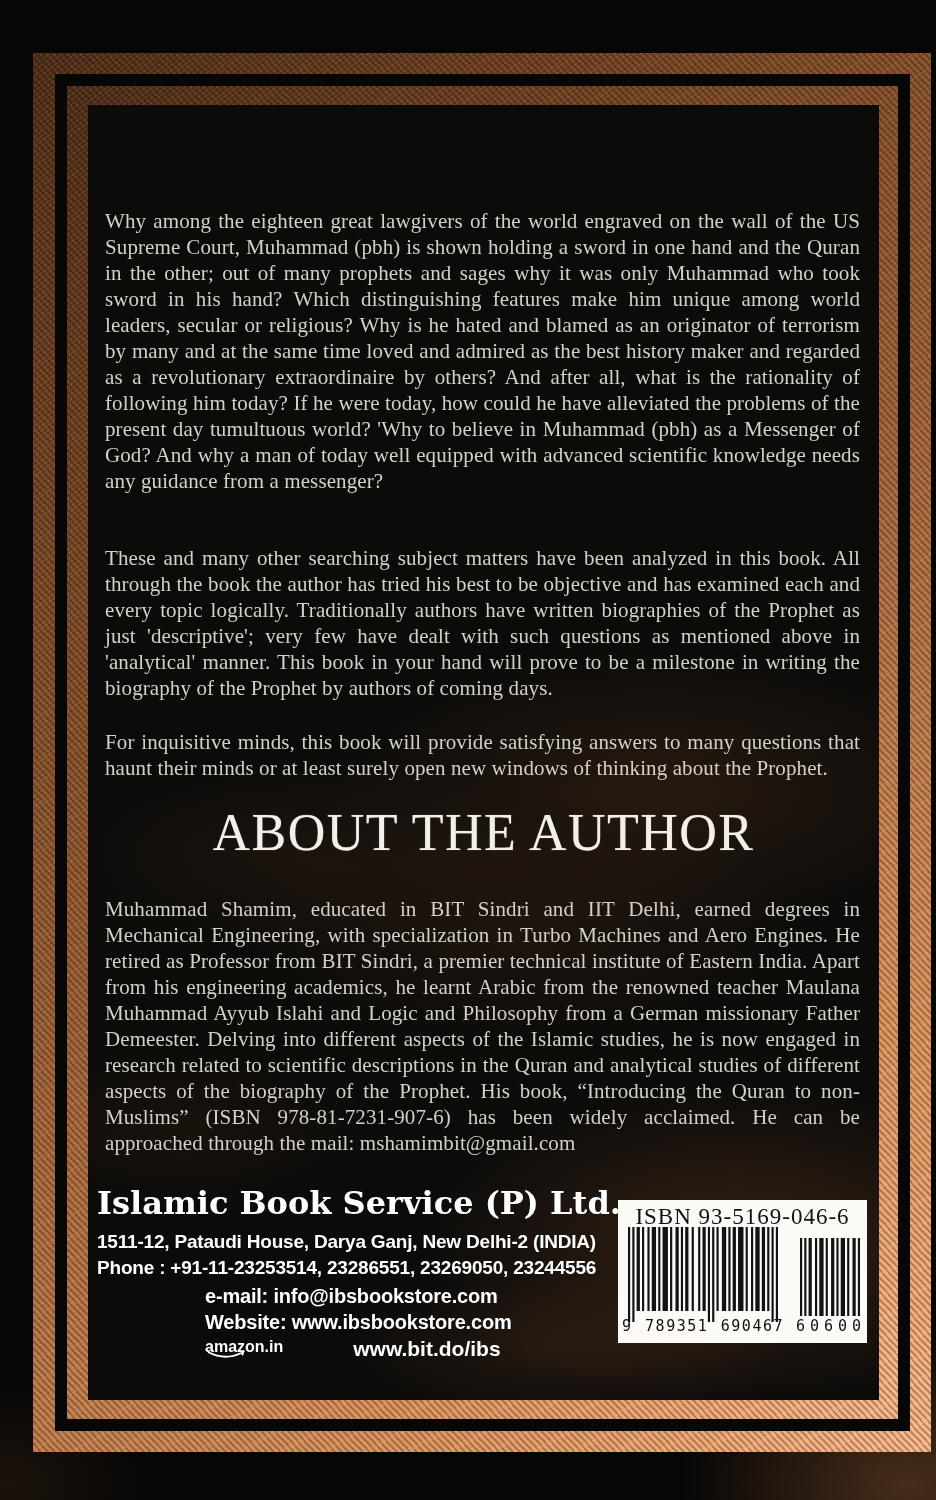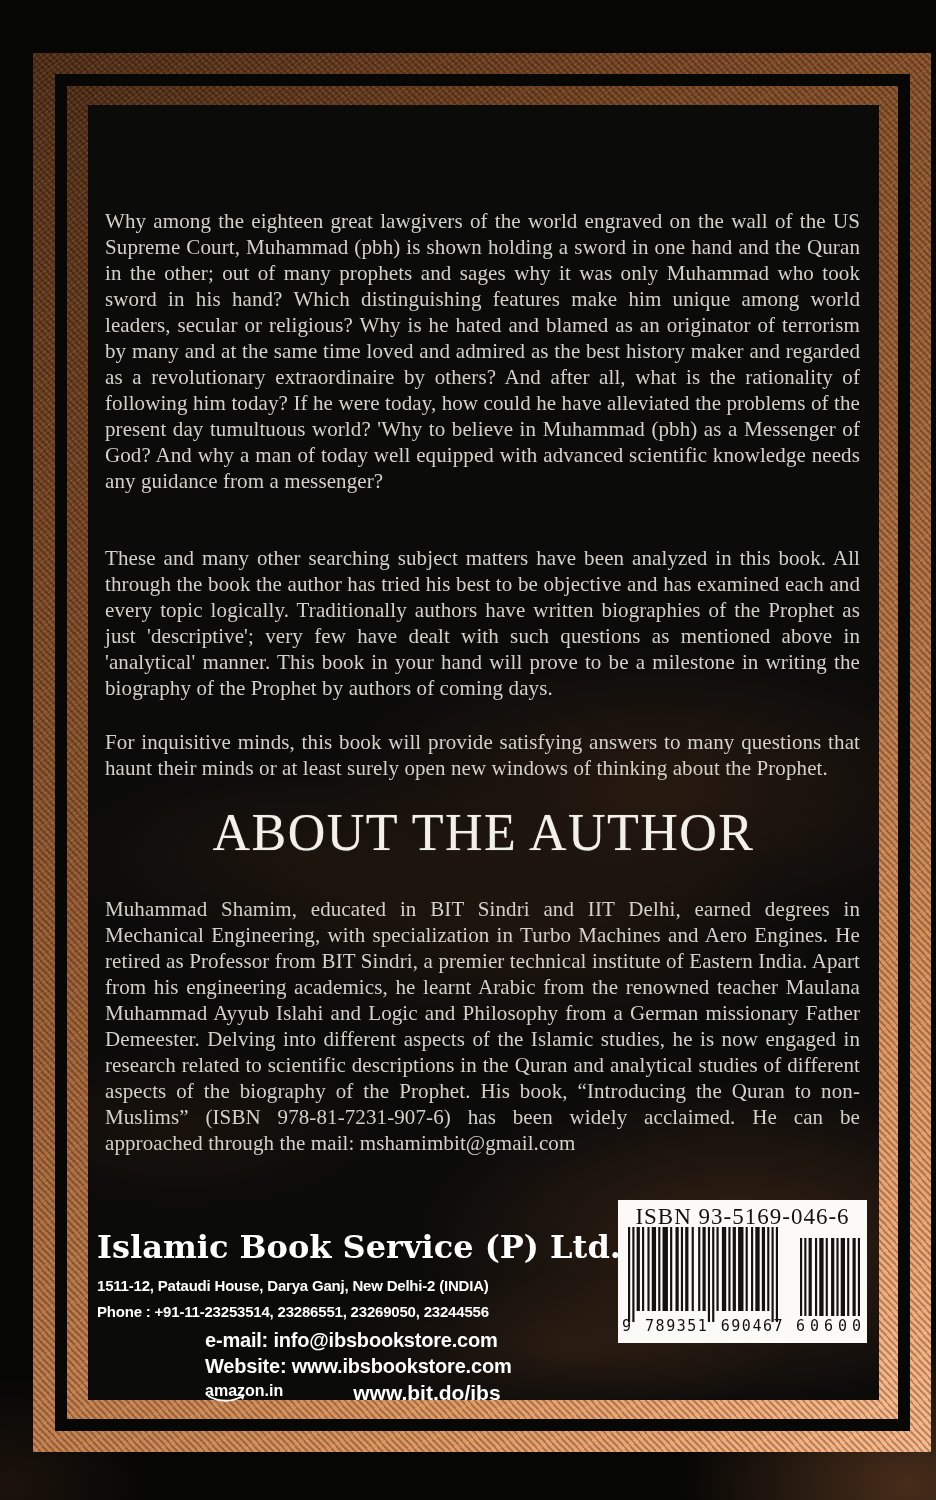--- a/index.html
+++ b/index.html
@@ -53,23 +53,22 @@
   .p4 { top:791px; }
   
   .publisher {
     position:absolute; left:9px; top:1079px; width:492px;
     color:#ffffff; font-family:"Liberation Sans", sans-serif;
   }
   .pub-logo {
     font-family:"DejaVu Serif", serif; font-weight:bold;
     font-size:32px; line-height:38px; text-align:center; letter-spacing:0;
     white-space:nowrap;
-    margin-top:44px;
   }
-  .pub-line { font-weight:bold; font-size:15px; line-height:24px; letter-spacing:-.2px; white-space:nowrap; }
+  .pub-line { font-weight:bold; font-size:19px; line-height:24px; letter-spacing:-.2px; white-space:nowrap; }
   .pub-address { margin-top:8px; }
   .pub-phone   { margin-top:2px; }
   .pub-indent  { padding-left:108px; font-size:20px; }
   .pub-email   { margin-top:4px; }
   .pub-website { margin-top:2px; }
   .pub-amazon-row { margin-top:3px; padding-left:108px; display:flex; align-items:flex-start;gap:40px; }
   .amazon { position:relative; display:inline-block; font-weight:bold; font-size:16px; line-height:20px; padding-bottom:5px; }
   .amazon svg { position:absolute; left:0; top:14px; }
   .shorturl { font-weight:bold; font-size:21px; line-height:24px; margin-left:30px; }
   

